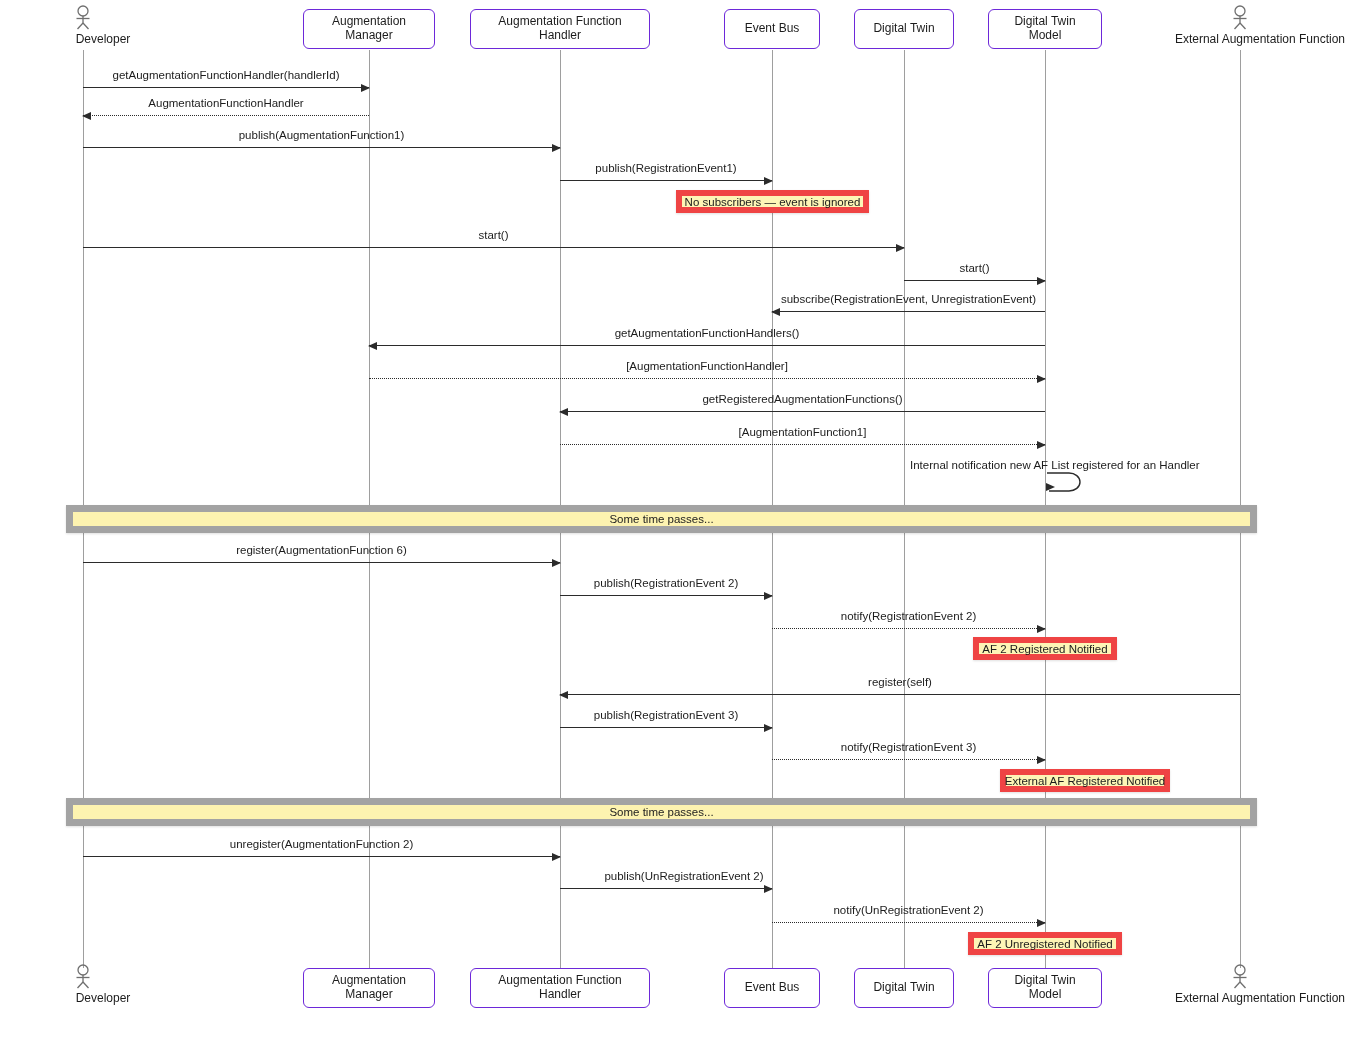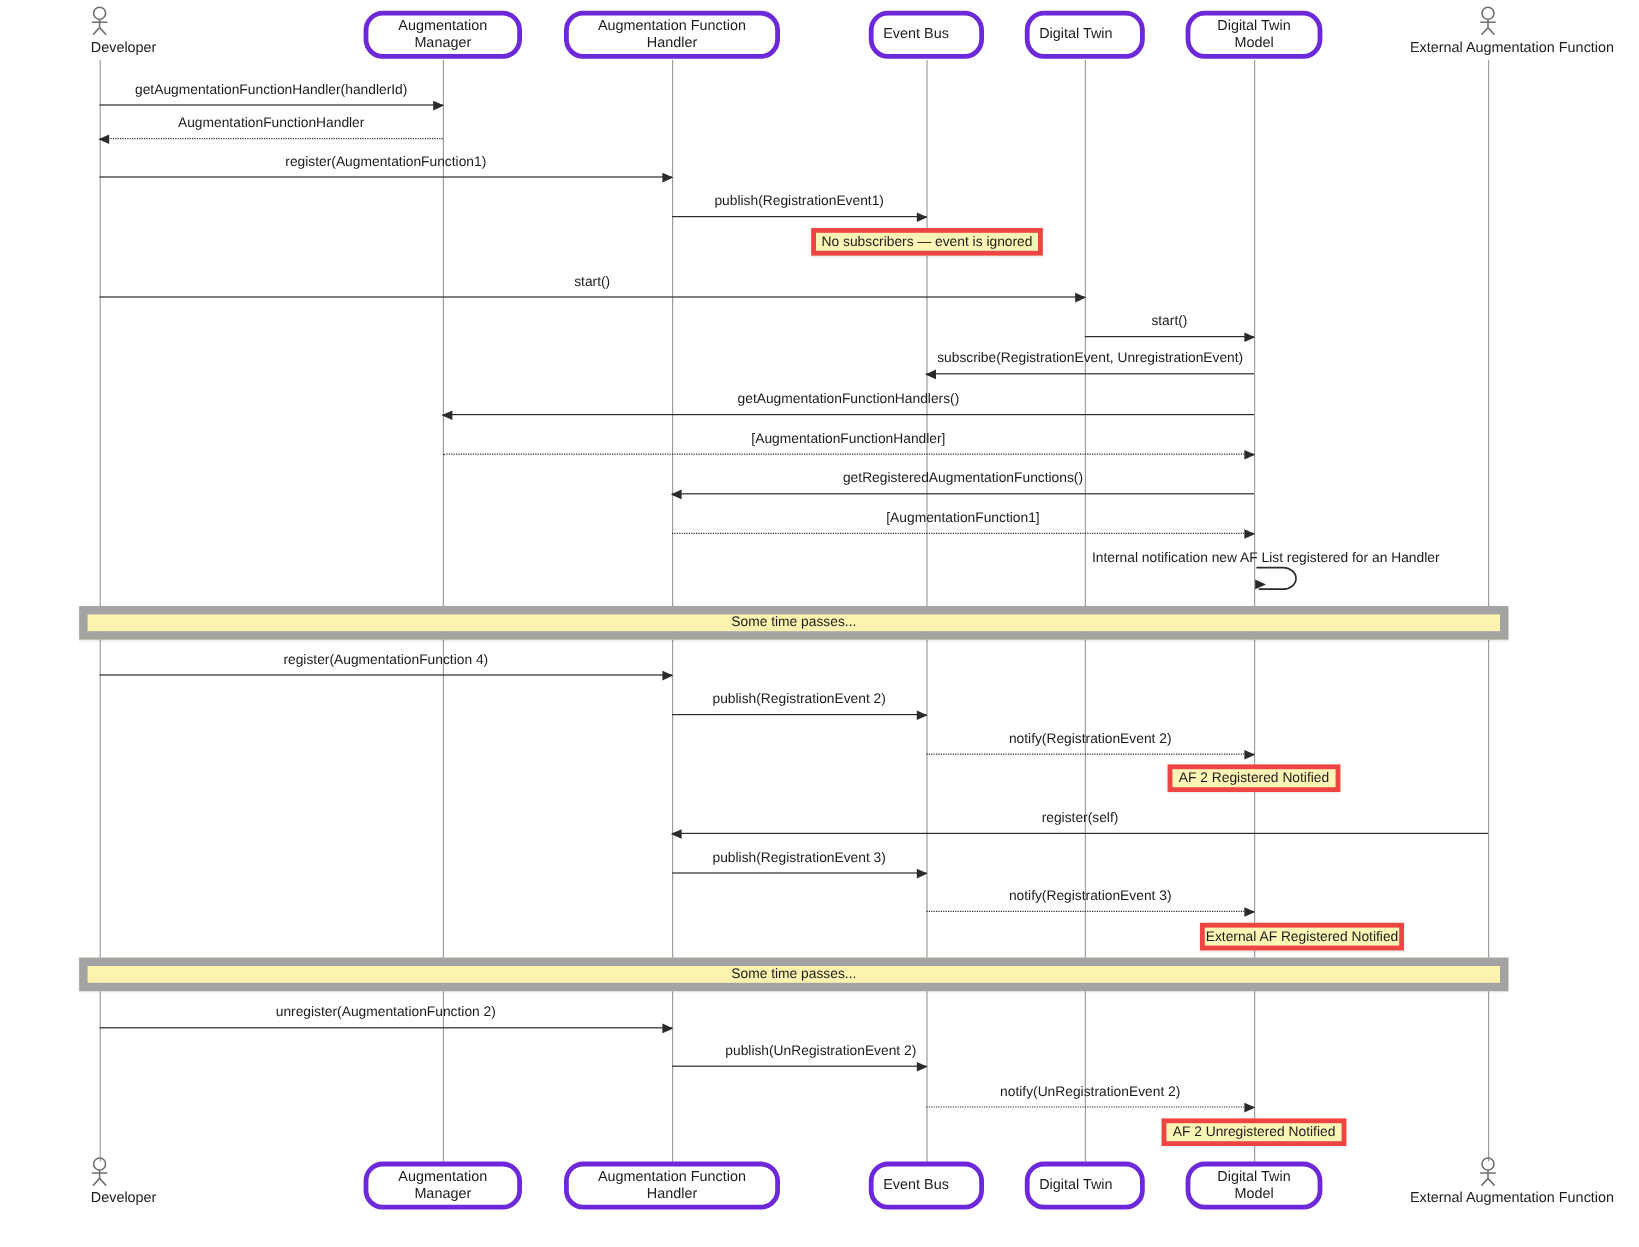--- a/index.html
+++ b/index.html
@@ -12,24 +12,25 @@
     width:1366px;
     height:1039px;
     overflow:hidden;
     background:#ffffff;
   }
   
   .participant-box{
     position:absolute;
     box-sizing:border-box;
     background:#ffffff;
-    border:4px solid #6d28d9;
-    border-radius:16px;
+    border:1px solid #6d28d9;
+    border-radius:6px;
     display:flex;
     align-items:center;
+    justify-content:center;
     text-align:center;
     font-size:12px;
     color:#1c1c1c;
     line-height:1.15;
     padding:0 8px;
     z-index:4;
   }
   .actor-wrap{
     position:absolute;
     display:flex;
@@ -92,21 +93,21 @@
   
   .self-msg{
     position:absolute;
     z-index:3;
   }
   
   .note{
     position:absolute;
     box-sizing:border-box;
     background:#fdf5b6;
-    border:4px solid #ef4444;
+    border:6px solid #ef4444;
     display:flex;
     align-items:center;
     justify-content:center;
     font-size:11.5px;
     color:#1c1c1c;
     white-space:nowrap;
     padding:0 10px;
     box-shadow:0 1px 2px rgba(0,0,0,0.12);
     z-index:5;
   }
@@ -143,21 +144,21 @@
         <span class="arrowhead right"></span>
       </div>
       <div class="msg-label" style="left: 83px; width: 286px; top: 69px;">getAugmentationFunctionHandler(handlerId)</div>
       <div class="msg dashed" style="left: 83px; width: 286px; top: 115px;">
         <span class="arrowhead left"></span>
       </div>
       <div class="msg-label" style="left: 83px; width: 286px; top: 97px;">AugmentationFunctionHandler</div>
       <div class="msg" style="left: 83px; width: 477px; top: 147px;">
         <span class="arrowhead right"></span>
       </div>
-      <div class="msg-label" style="left: 83px; width: 477px; top: 129px;">register(AugmentationFunction1)</div>
+      <div class="msg-label" style="left: 83px; width: 477px; top: 129px;">publish(AugmentationFunction1)</div>
       <div class="msg" style="left: 560px; width: 212px; top: 180px;">
         <span class="arrowhead right"></span>
       </div>
       <div class="msg-label" style="left: 560px; width: 212px; top: 162px;">publish(RegistrationEvent1)</div>
       <div class="msg" style="left: 83px; width: 821px; top: 247px;">
         <span class="arrowhead right"></span>
       </div>
       <div class="msg-label" style="left: 83px; width: 821px; top: 229px;">start()</div>
       <div class="msg" style="left: 904px; width: 141px; top: 280px;">
         <span class="arrowhead right"></span>
@@ -179,21 +180,21 @@
         <span class="arrowhead left"></span>
       </div>
       <div class="msg-label" style="left: 560px; width: 485px; top: 393px;">getRegisteredAugmentationFunctions()</div>
       <div class="msg dashed" style="left: 560px; width: 485px; top: 444px;">
         <span class="arrowhead right"></span>
       </div>
       <div class="msg-label" style="left: 560px; width: 485px; top: 426px;">[AugmentationFunction1]</div>
       <div class="msg" style="left: 83px; width: 477px; top: 562px;">
         <span class="arrowhead right"></span>
       </div>
-      <div class="msg-label" style="left: 83px; width: 477px; top: 544px;">register(AugmentationFunction 4)</div>
+      <div class="msg-label" style="left: 83px; width: 477px; top: 544px;">register(AugmentationFunction 6)</div>
       <div class="msg" style="left: 560px; width: 212px; top: 595px;">
         <span class="arrowhead right"></span>
       </div>
       <div class="msg-label" style="left: 560px; width: 212px; top: 577px;">publish(RegistrationEvent 2)</div>
       <div class="msg dashed" style="left: 772px; width: 273px; top: 628px;">
         <span class="arrowhead right"></span>
       </div>
       <div class="msg-label" style="left: 772px; width: 273px; top: 610px;">notify(RegistrationEvent 2)</div>
       <div class="msg" style="left: 560px; width: 680px; top: 694px;">
         <span class="arrowhead left"></span>

